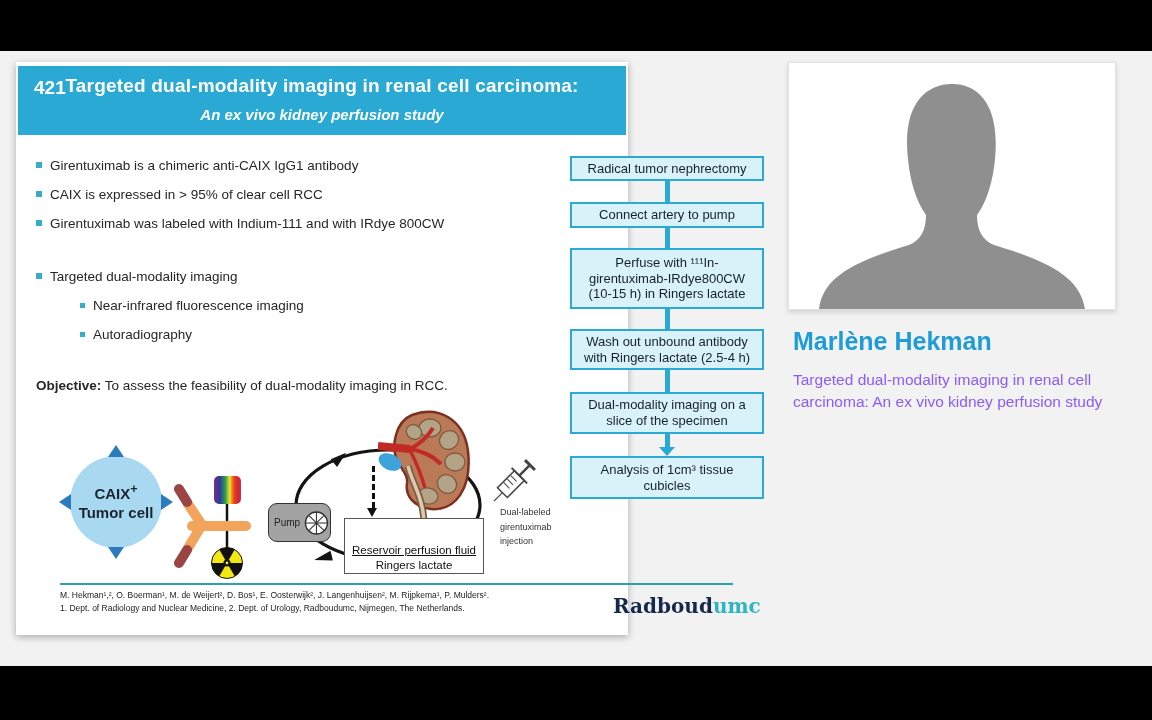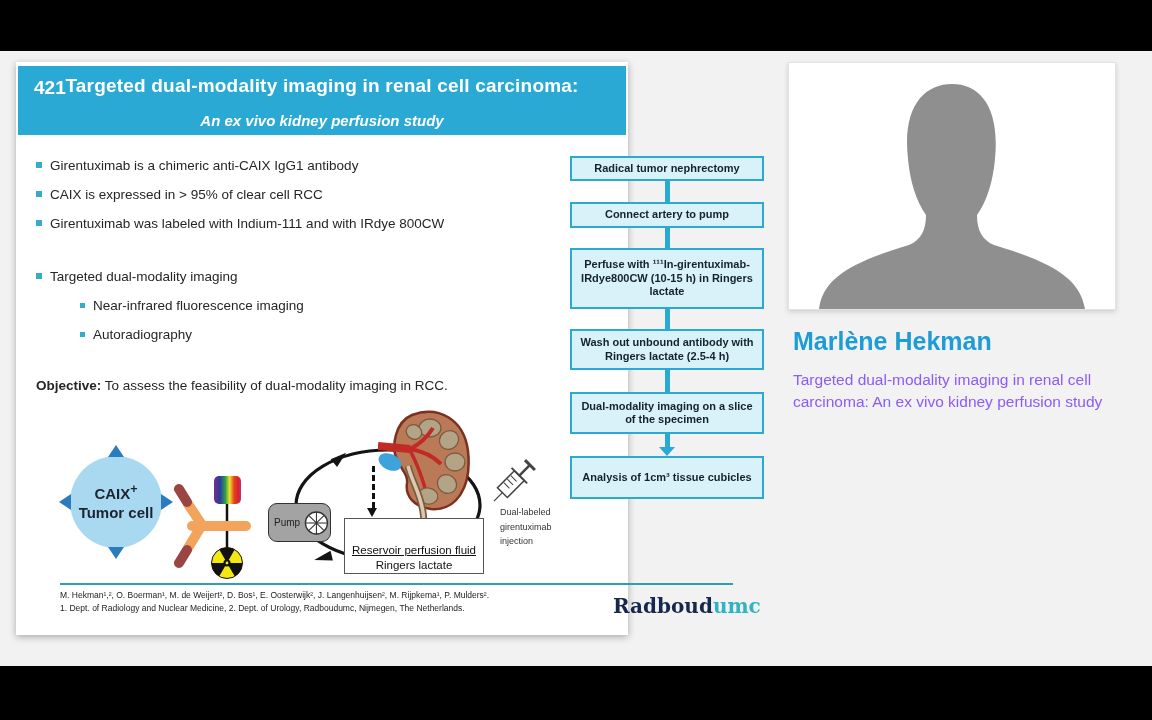--- a/index.html
+++ b/index.html
@@ -7,36 +7,36 @@
        font-family:"Liberation Sans",sans-serif;-webkit-font-smoothing:antialiased;}
   .page{position:absolute;left:0;top:51px;width:1152px;height:615px;background:#f2f2f2;}
 
   
   .slide{position:absolute;left:16px;top:11px;width:612px;height:573px;background:#fff;
          box-shadow:0 2px 7px rgba(0,0,0,.30);}
   .hdr{position:absolute;left:2px;top:4px;right:2px;height:69px;background:#29a9d3;color:#fff;
        text-align:center;}
   .hdr-num{position:absolute;left:16px;top:11px;font-size:19px;font-weight:bold;}
   .hdr-t1{padding-top:9px;font-size:19px;font-weight:bold;letter-spacing:.2px;}
-  .hdr-t2{margin-top:15px;font-size:15px;font-style:italic;font-weight:bold;}
+  .hdr-t2{margin-top:9px;font-size:15px;font-style:italic;font-weight:bold;}
 
   
   .blist{position:absolute;left:20px;color:#262626;font-size:13.5px;}
   .brow{display:flex;align-items:flex-start;margin-bottom:14px;}
   .sq{flex:0 0 auto;width:6px;height:6px;background:#35adc8;margin:4px 8px 0 0;}
   .sq.small{width:5px;height:5px;margin-top:5px;}
   .indent{margin-left:44px;}
   .objective{position:absolute;left:20px;top:316px;font-size:13.5px;color:#262626;}
   .objective b{font-weight:bold;}
 
   
   .flow{position:absolute;left:554px;top:94px;width:194px;display:flex;flex-direction:column;align-items:center;}
   .fbox{box-sizing:border-box;width:100%;border:2px solid #29a9d3;background:#d9f2fa;color:#14222b;
-        font-size:11px;line-height:1.22;text-align:center;display:flex;align-items:center;justify-content:center;
-        padding:2px 5px;font-weight:bold;}
+        font-size:13px;line-height:1.22;text-align:center;display:flex;align-items:center;justify-content:center;
+        padding:2px 5px;}
   .conn{width:5px;background:#29a9d3;}
   .conn-arrow{display:flex;flex-direction:column;align-items:center;}
   .conn-arrow .stem{width:5px;height:13px;background:#29a9d3;}
   .conn-arrow .head{width:0;height:0;border-left:8px solid transparent;border-right:8px solid transparent;
         border-top:9px solid #29a9d3;}
 
   
   .diagram{position:absolute;left:0;top:338px;width:763px;height:186px;}
   .tcell{position:absolute;left:54px;top:56px;width:92px;height:92px;border-radius:50%;background:#a9d9f0;
          display:flex;flex-direction:column;justify-content:center;text-align:center;color:#1c2430;

